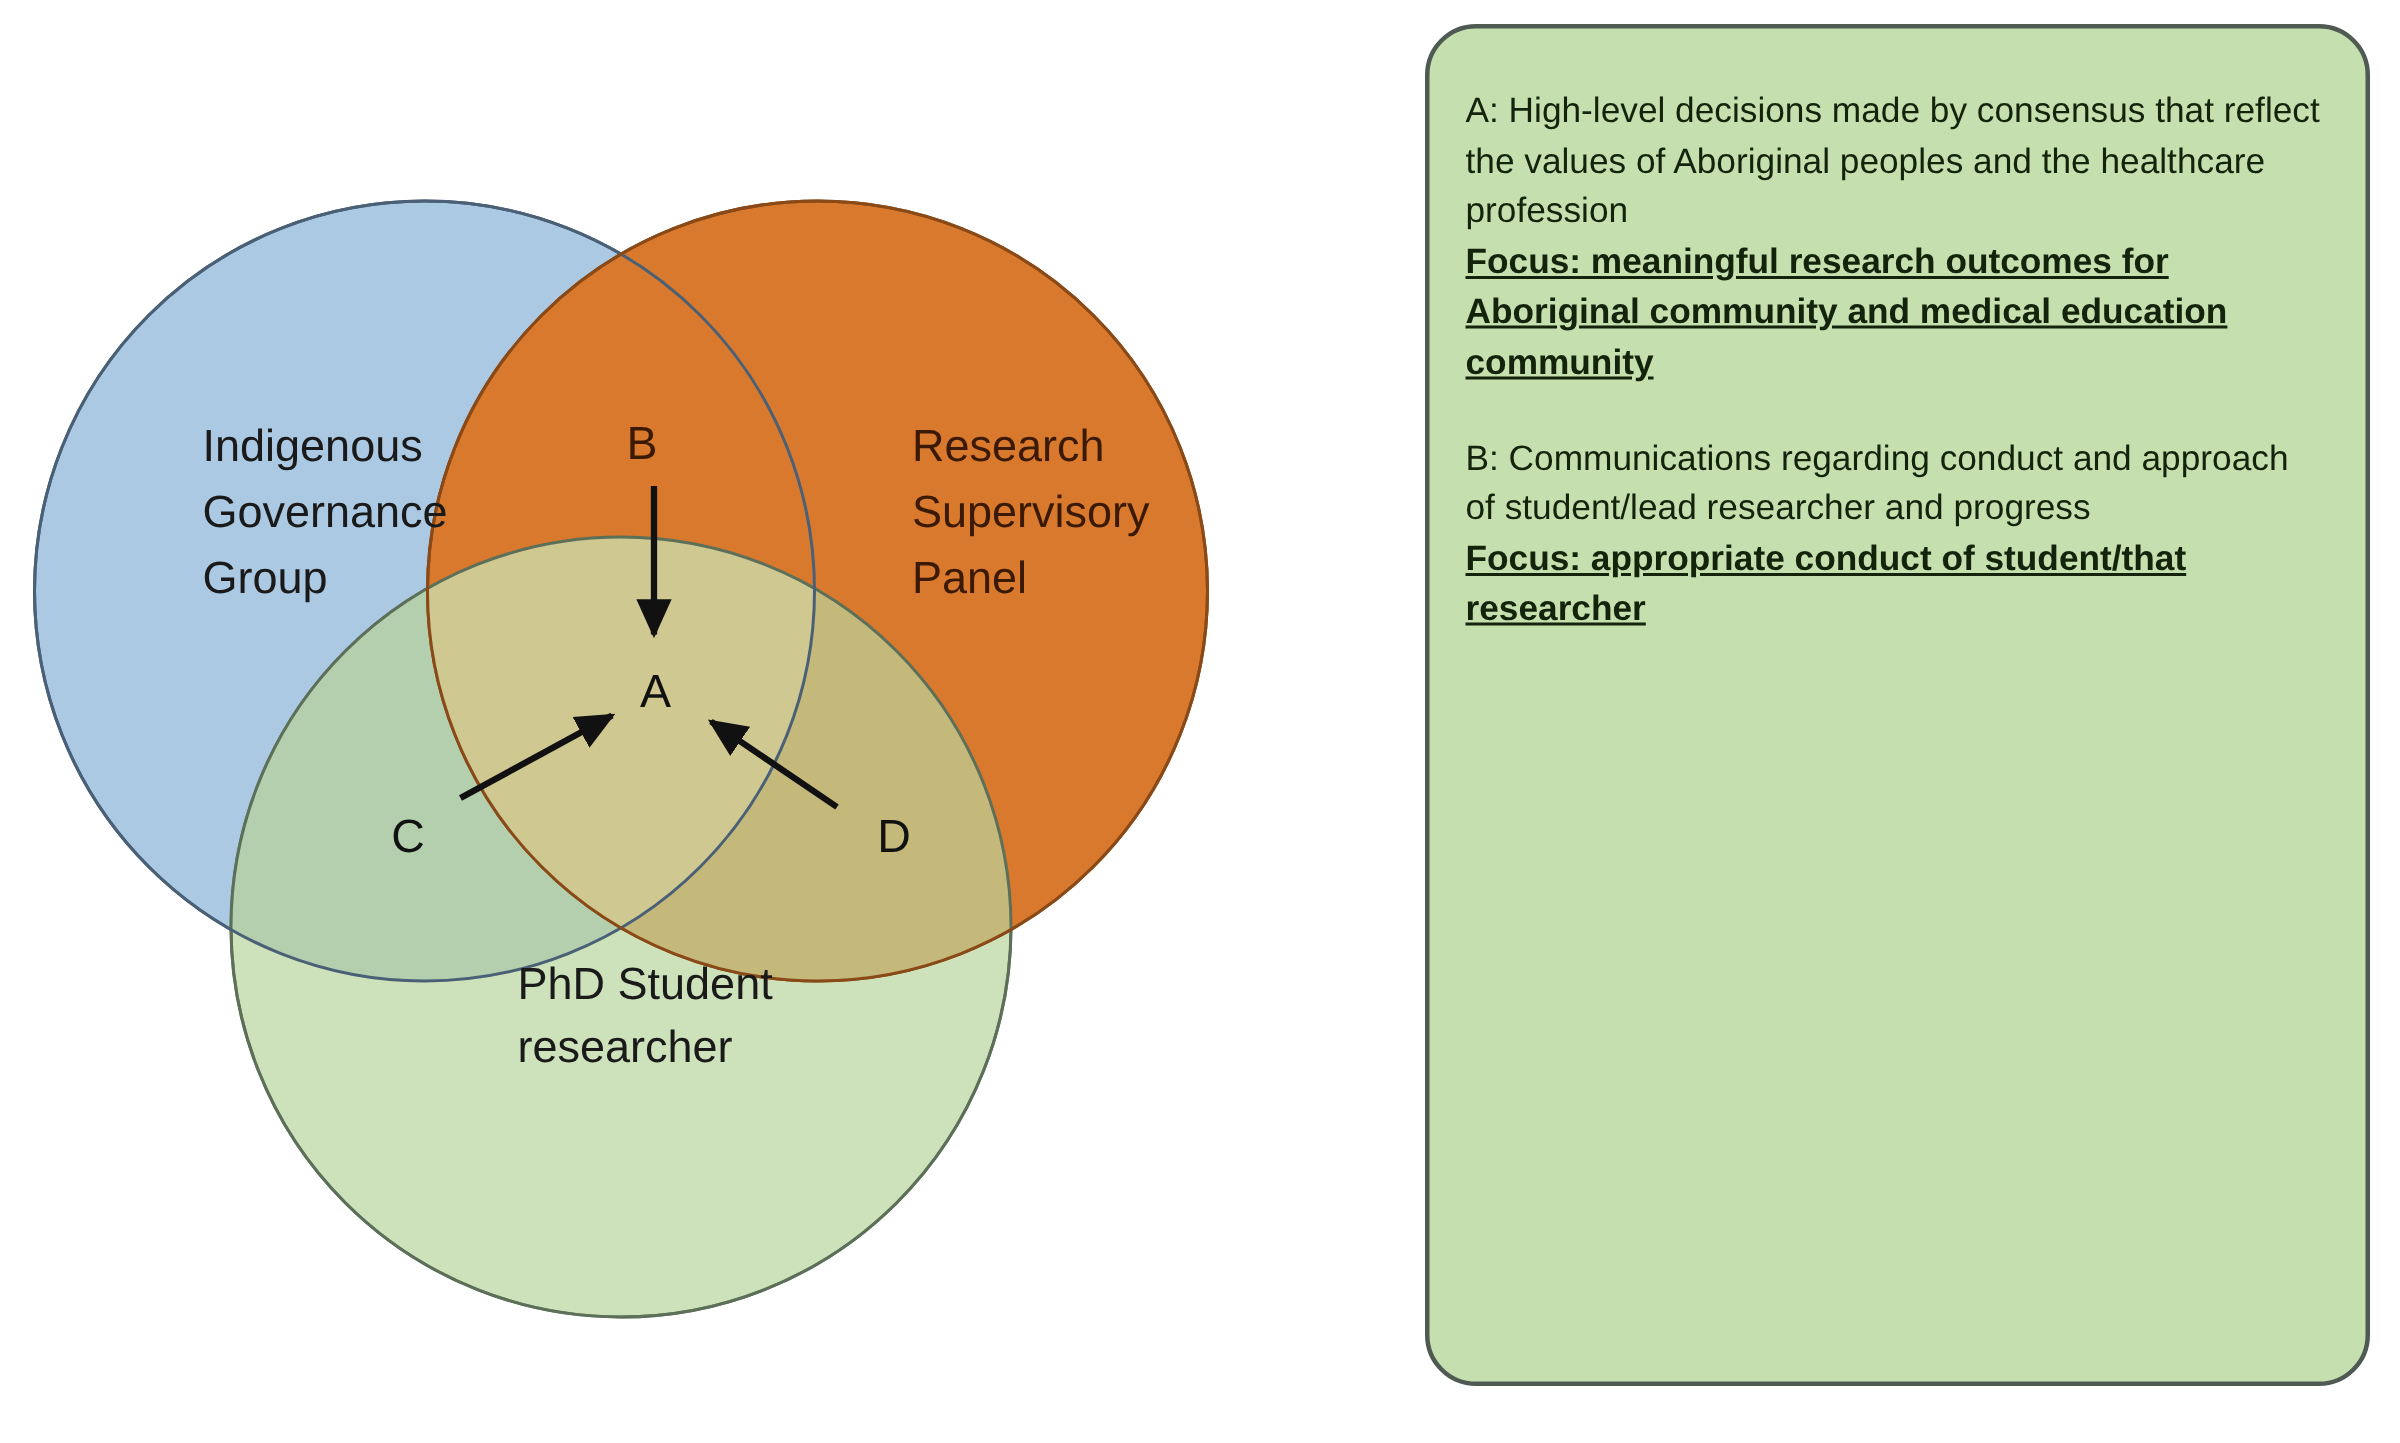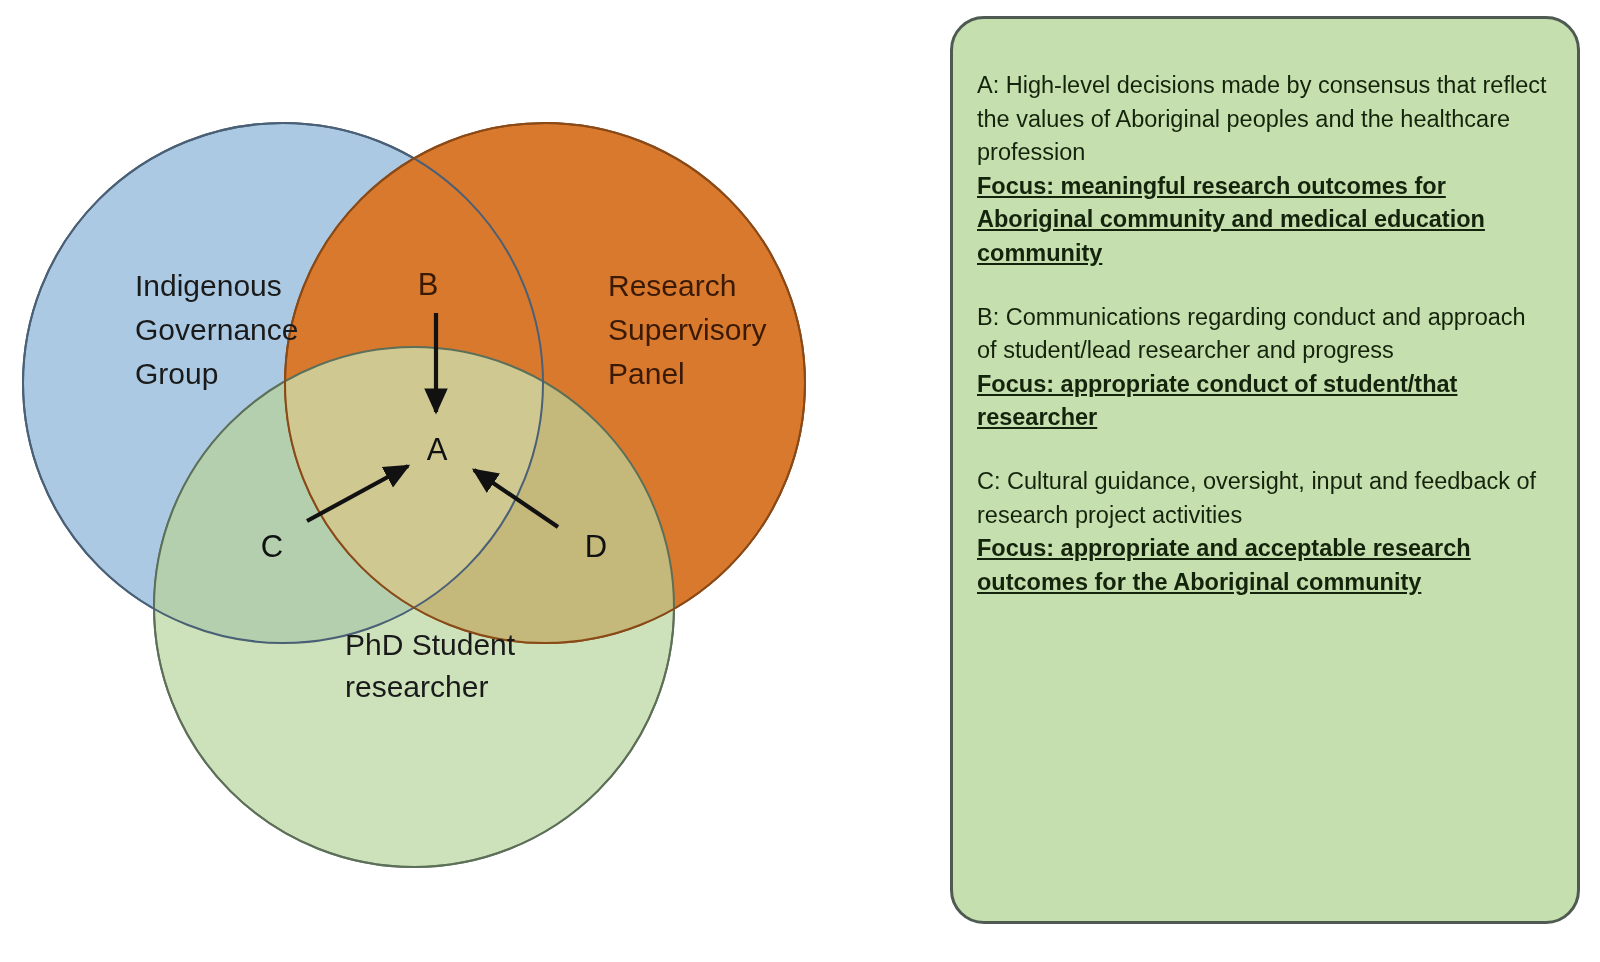--- a/index.html
+++ b/index.html
@@ -18,21 +18,21 @@
 
   #figure-root {
     position: absolute;
     inset: 0;
   }
 
   
   #venn-area {
     position: absolute;
     left: 0px;
-    top: 0px;
+    top: 11px;
     width: 930px;
     height: 752px;
   }
   #venn-svg {
     position: absolute;
     left: 0;
     top: 0;
   }
 
   .venn-circle-label {
@@ -62,21 +62,21 @@
     width: 630px;
     height: 908px;
     box-sizing: border-box;
     background: #c6dfae;
     border: 3px solid #4e5a52;
     border-radius: 34px;
     padding: 34px 26px 20px 24px;
     overflow: hidden;
   }
   .legend-block {
-    margin: 16px 0 30px 0;
+    margin: 4px 0 30px 0;
     color: #14240c;
     font-size: 23.5px;
     line-height: 1.43;
   }
   .legend-block:last-child {
     margin-bottom: 0;
   }
   .legend-desc {
     font-weight: 400;
     margin: 0;
@@ -168,23 +168,19 @@
     <div class="legend-block">
       <p class="legend-desc">A: High-level decisions made by consensus that reflect the values of Aboriginal peoples and the healthcare profession</p>
       <p class="legend-focus">Focus: meaningful research outcomes for Aboriginal community and medical education community</p>
     </div>
 
     <div class="legend-block">
       <p class="legend-desc">B: Communications regarding conduct and approach of student/lead researcher and progress</p>
       <p class="legend-focus">Focus: appropriate conduct of student/that researcher</p>
     </div>
 
-    <div class="legend-block">
-      <p class="legend-desc">C: Cultural guidance, oversight, input and feedback of research project activities</p>
-      <p class="legend-focus">Focus: appropriate and acceptable research outcomes for the Aboriginal community</p>
-    </div>
 
     <div class="legend-block">
     </div>
 
   </div>
 
 </div>
 
 </body></html>

